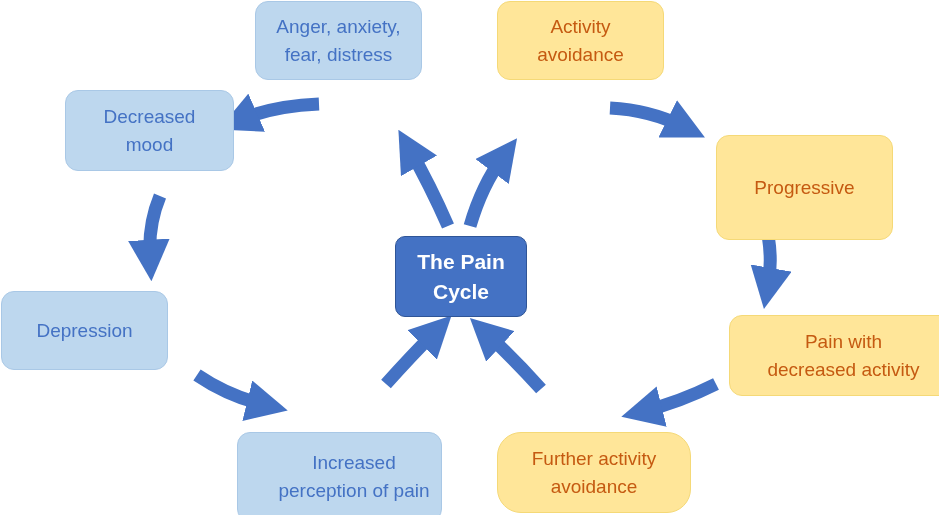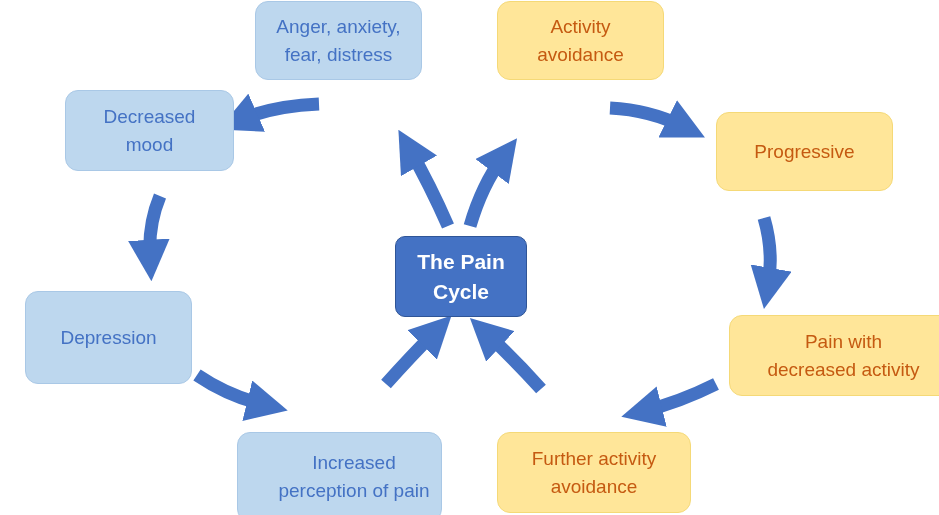--- a/index.html
+++ b/index.html
@@ -52,51 +52,51 @@
   </div>
 </div>
 
 <div class="node blue" style="left:17px; top:90px; width:169px; height:81px;margin-left:48px;">
   <div>
     <span>Decreased</span>
     <span>mood</span>
   </div>
 </div>
 
-<div class="node blue" style="left:1px; top:291px; width:167px; height:93px;margin-left:24px;">
+<div class="node blue" style="left:1px; top:291px; width:167px; height:79px;">
   <div>
     <span>Depression</span>
   </div>
 </div>
 
 <div class="node blue" style="left:237px; top:432px; width:205px; height:90px;padding-left:35px;">
   <div>
     <span>Increased</span>
     <span>perception of pain</span>
   </div>
 </div>
 
 <div class="node gold" style="left:497px; top:1px; width:167px; height:79px;">
   <div>
     <span>Activity</span>
     <span>avoidance</span>
   </div>
 </div>
 
-<div class="node gold" style="left:716px; top:112px; width:177px; height:79px;">
+<div class="node gold" style="left:716px; top:135px; width:177px; height:105px;">
   <div>
     <span>Progressive</span>
   </div>
 </div>
 
 <div class="node gold" style="left:729px; top:315px; width:229px; height:81px;">
   <div>
     <span>Pain with</span>
     <span>decreased activity</span>
   </div>
 </div>
 
-<div class="node gold" style="left:497px; top:432px; width:194px; height:81px;">
+<div class="node gold" style="left:497px; top:432px; width:194px; height:81px;border-radius:24px;">
   <div>
     <span>Further activity</span>
     <span>avoidance</span>
   </div>
 </div>
 
 </body></html>

